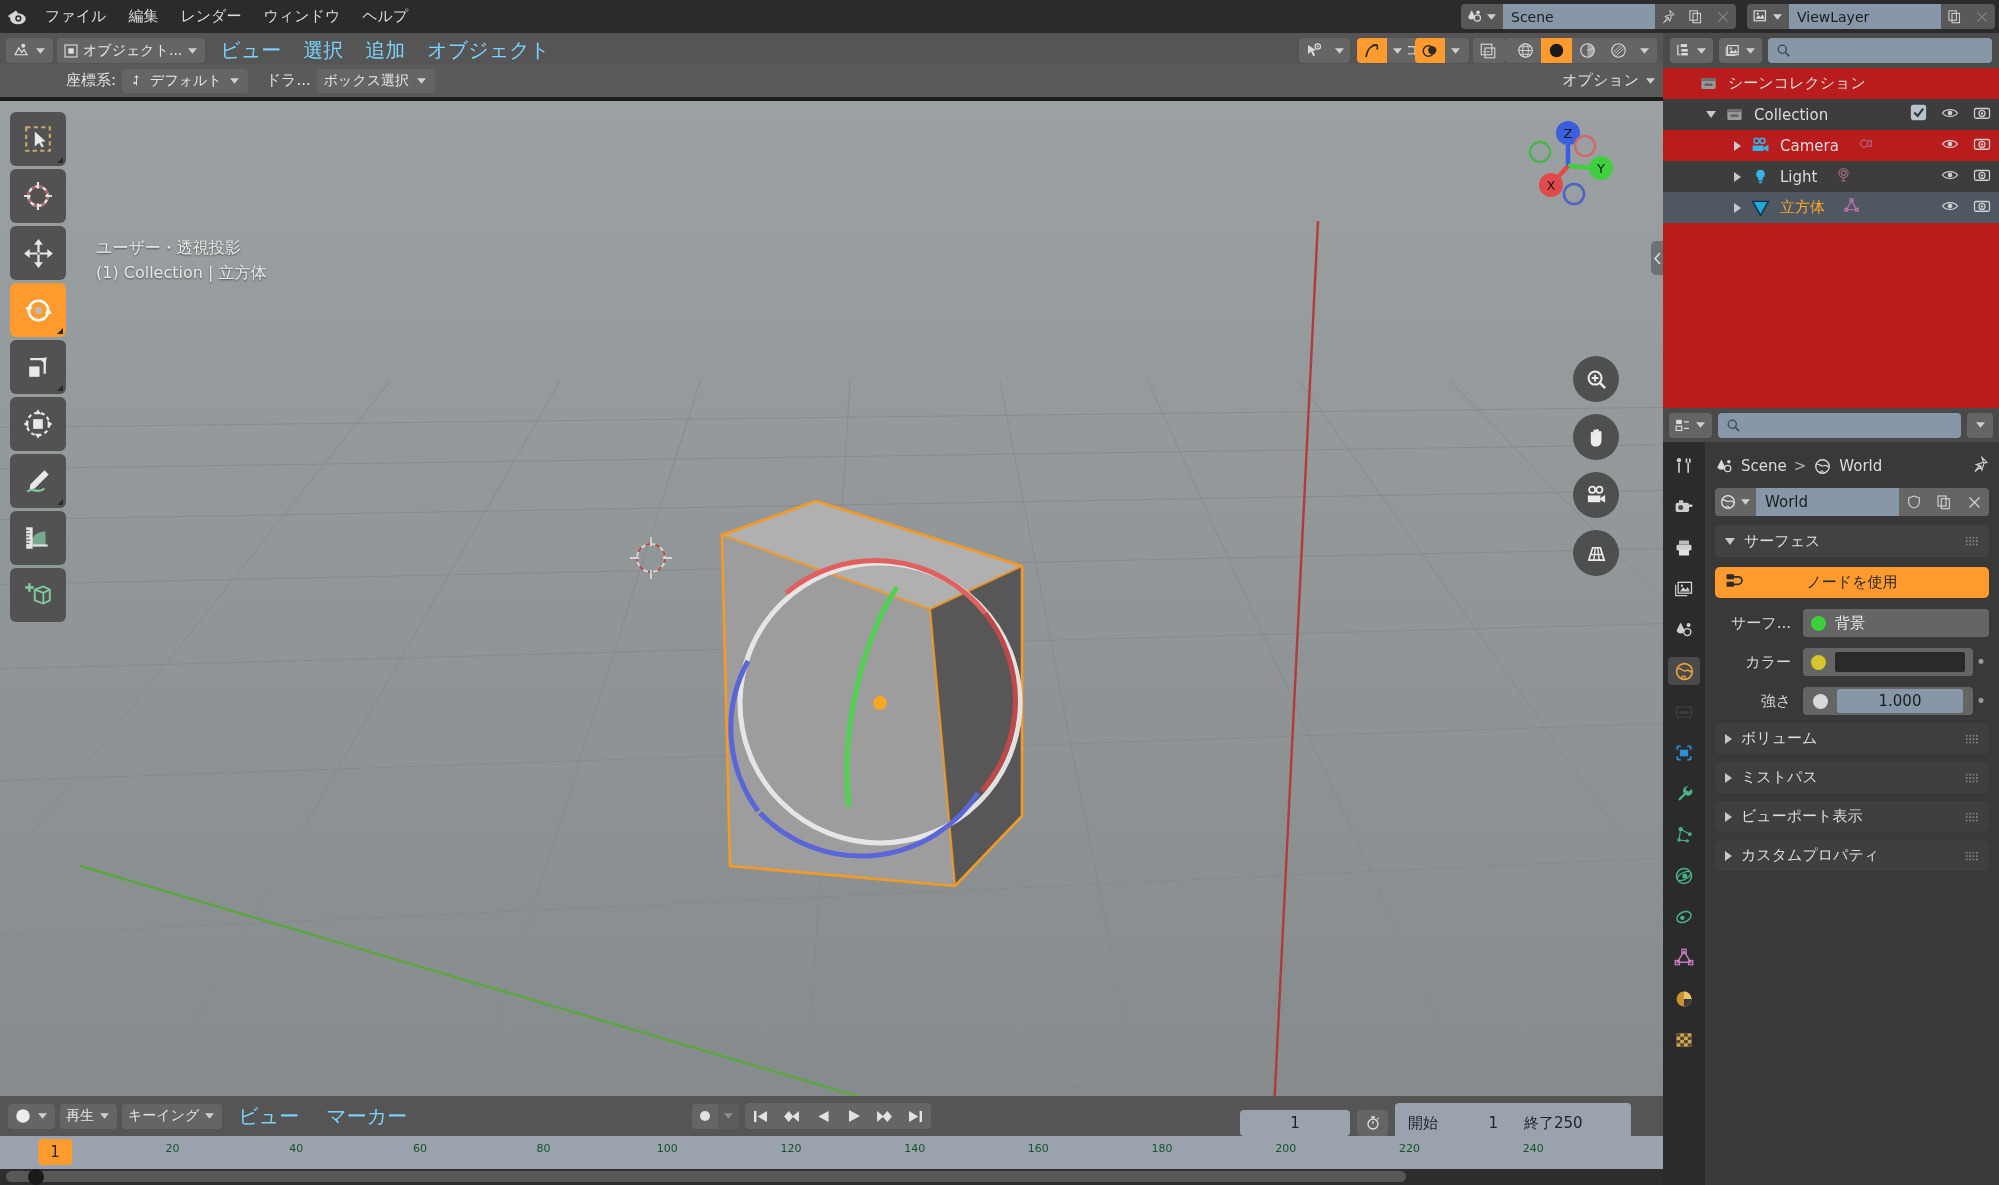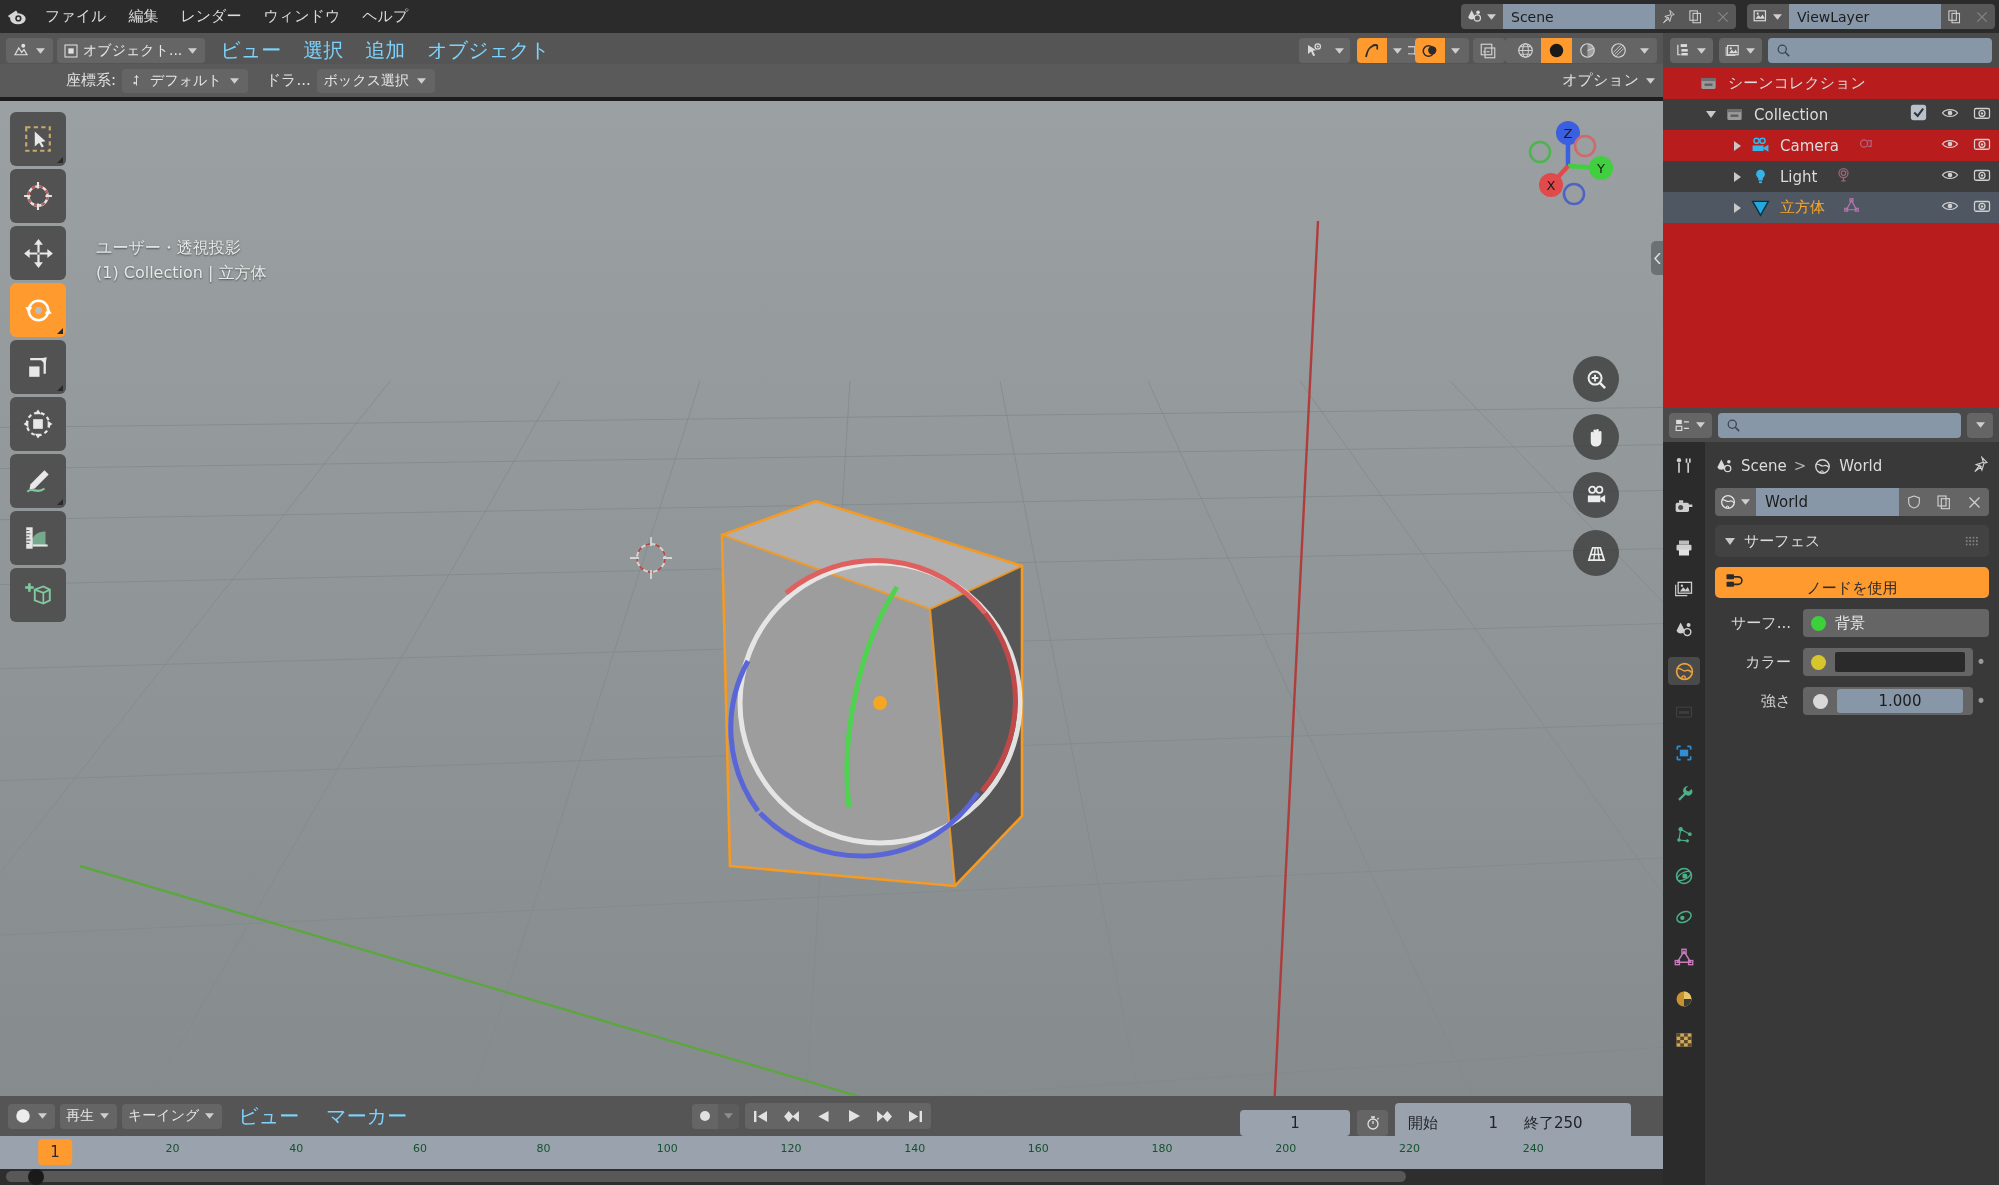--- a/index.html
+++ b/index.html
@@ -121,21 +121,21 @@
     align-items:center; padding:0 4px; gap:2px; }
   #idrow .f { background:#8797a8; height:28px; flex:1; display:flex; align-items:center;
     padding:0 9px; color:#1c1c1c; font-size:15px; }
   #idrow .b { background:#656565; height:28px; width:30px; display:flex; align-items:center; justify-content:center; }
   #idrow .b.last { border-radius:0 4px 4px 0; }
   .panel-hdr { background:#424242; height:32px; border-radius:5px; display:flex; align-items:center;
     padding:0 10px; gap:9px; margin-top:9px; font-size:15px; color:#dedede; }
   .grip { margin-left:auto; width:14px; height:10px; opacity:.45;
     background-image:radial-gradient(#cfcfcf 34%, transparent 36%); background-size:3.4px 3.4px; }
   .usenodes { margin-top:10px; height:31px; background:#ff9a2e; border-radius:5px;
-    display:flex; align-items:flex-end; justify-content:center; position:relative;
+    display:flex; align-items:center; justify-content:center; position:relative;
     color:#2b2b2b; font-size:15px; }
   .usenodes .ic { position:absolute; left:9px; top:50%; transform:translateY(-50%); }
   .frow { display:flex; align-items:center; margin-top:11px; height:28px; }
   .flabel { width:88px; text-align:right; padding-right:12px; font-size:15px; color:#d8d8d8; white-space:nowrap; }
   .fctl { flex:1; height:28px; background:#656565; border-radius:4px; display:flex;
     align-items:center; padding:0 8px; gap:9px; font-size:15px; color:#eaeaea; }
   .dot { width:15px; height:15px; border-radius:50%; flex:0 0 auto; }
   .swatch { flex:1; height:20px; background:#2a2a2a; border-radius:2px; }
   .anim-dot { width:16px; display:flex; align-items:center; justify-content:center; color:#9a9a9a; font-size:17px; }
   .collapsed { background:#3f3f3f; height:31px; border-radius:5px; display:flex; align-items:center;
@@ -1163,14 +1163,36 @@
 
     <div class="frow">
       <span class="flabel">強さ</span>
       <div class="fctl" style="padding:0 10px">
         <span class="dot" id="dot2" style="background: rgb(217, 217, 217);"></span>
         <span style="flex:1;height:24px;background:#8797a8;border-radius:3px;display:flex;align-items:center;justify-content:center;color:#1c1c1c">1.000</span>
       </div>
       <span class="anim-dot">•</span>
     </div>
 
+    <div id="collapsedList">
+        <div class="collapsed">
+          <span class="arrowR"></span>
+          <span>ボリューム</span>
+          <span class="grip"></span>
+        </div>
+        <div class="collapsed">
+          <span class="arrowR"></span>
+          <span>ミストパス</span>
+          <span class="grip"></span>
+        </div>
+        <div class="collapsed">
+          <span class="arrowR"></span>
+          <span>ビューポート表示</span>
+          <span class="grip"></span>
+        </div>
+        <div class="collapsed">
+          <span class="arrowR"></span>
+          <span>カスタムプロパティ</span>
+          <span class="grip"></span>
+        </div>
+      </div>
   </div>
 </div>
 
 </body></html>

